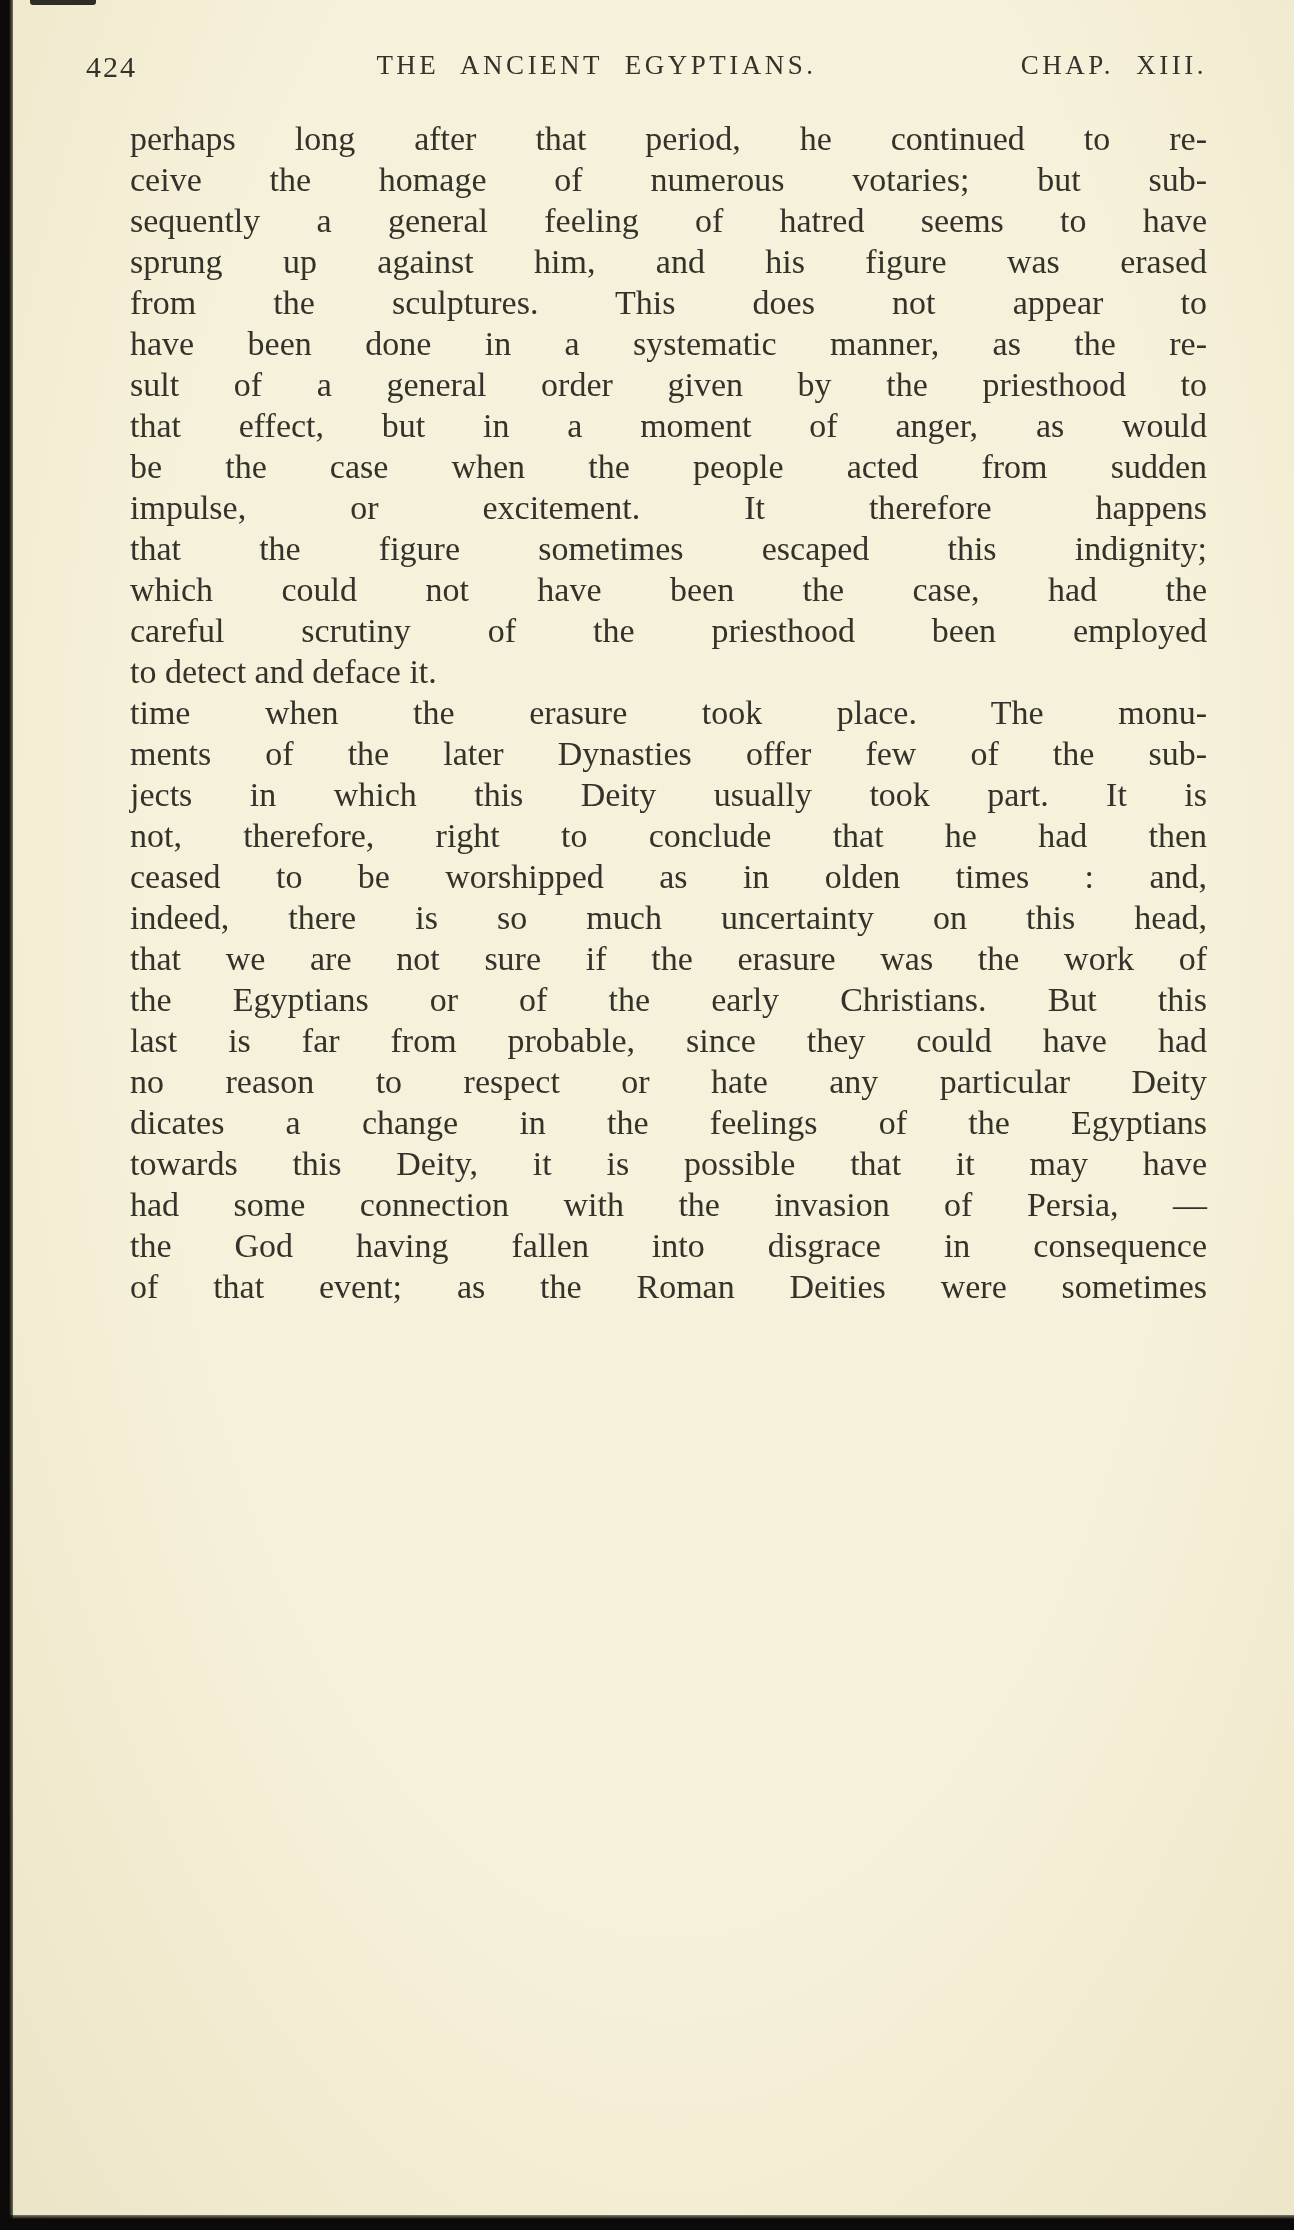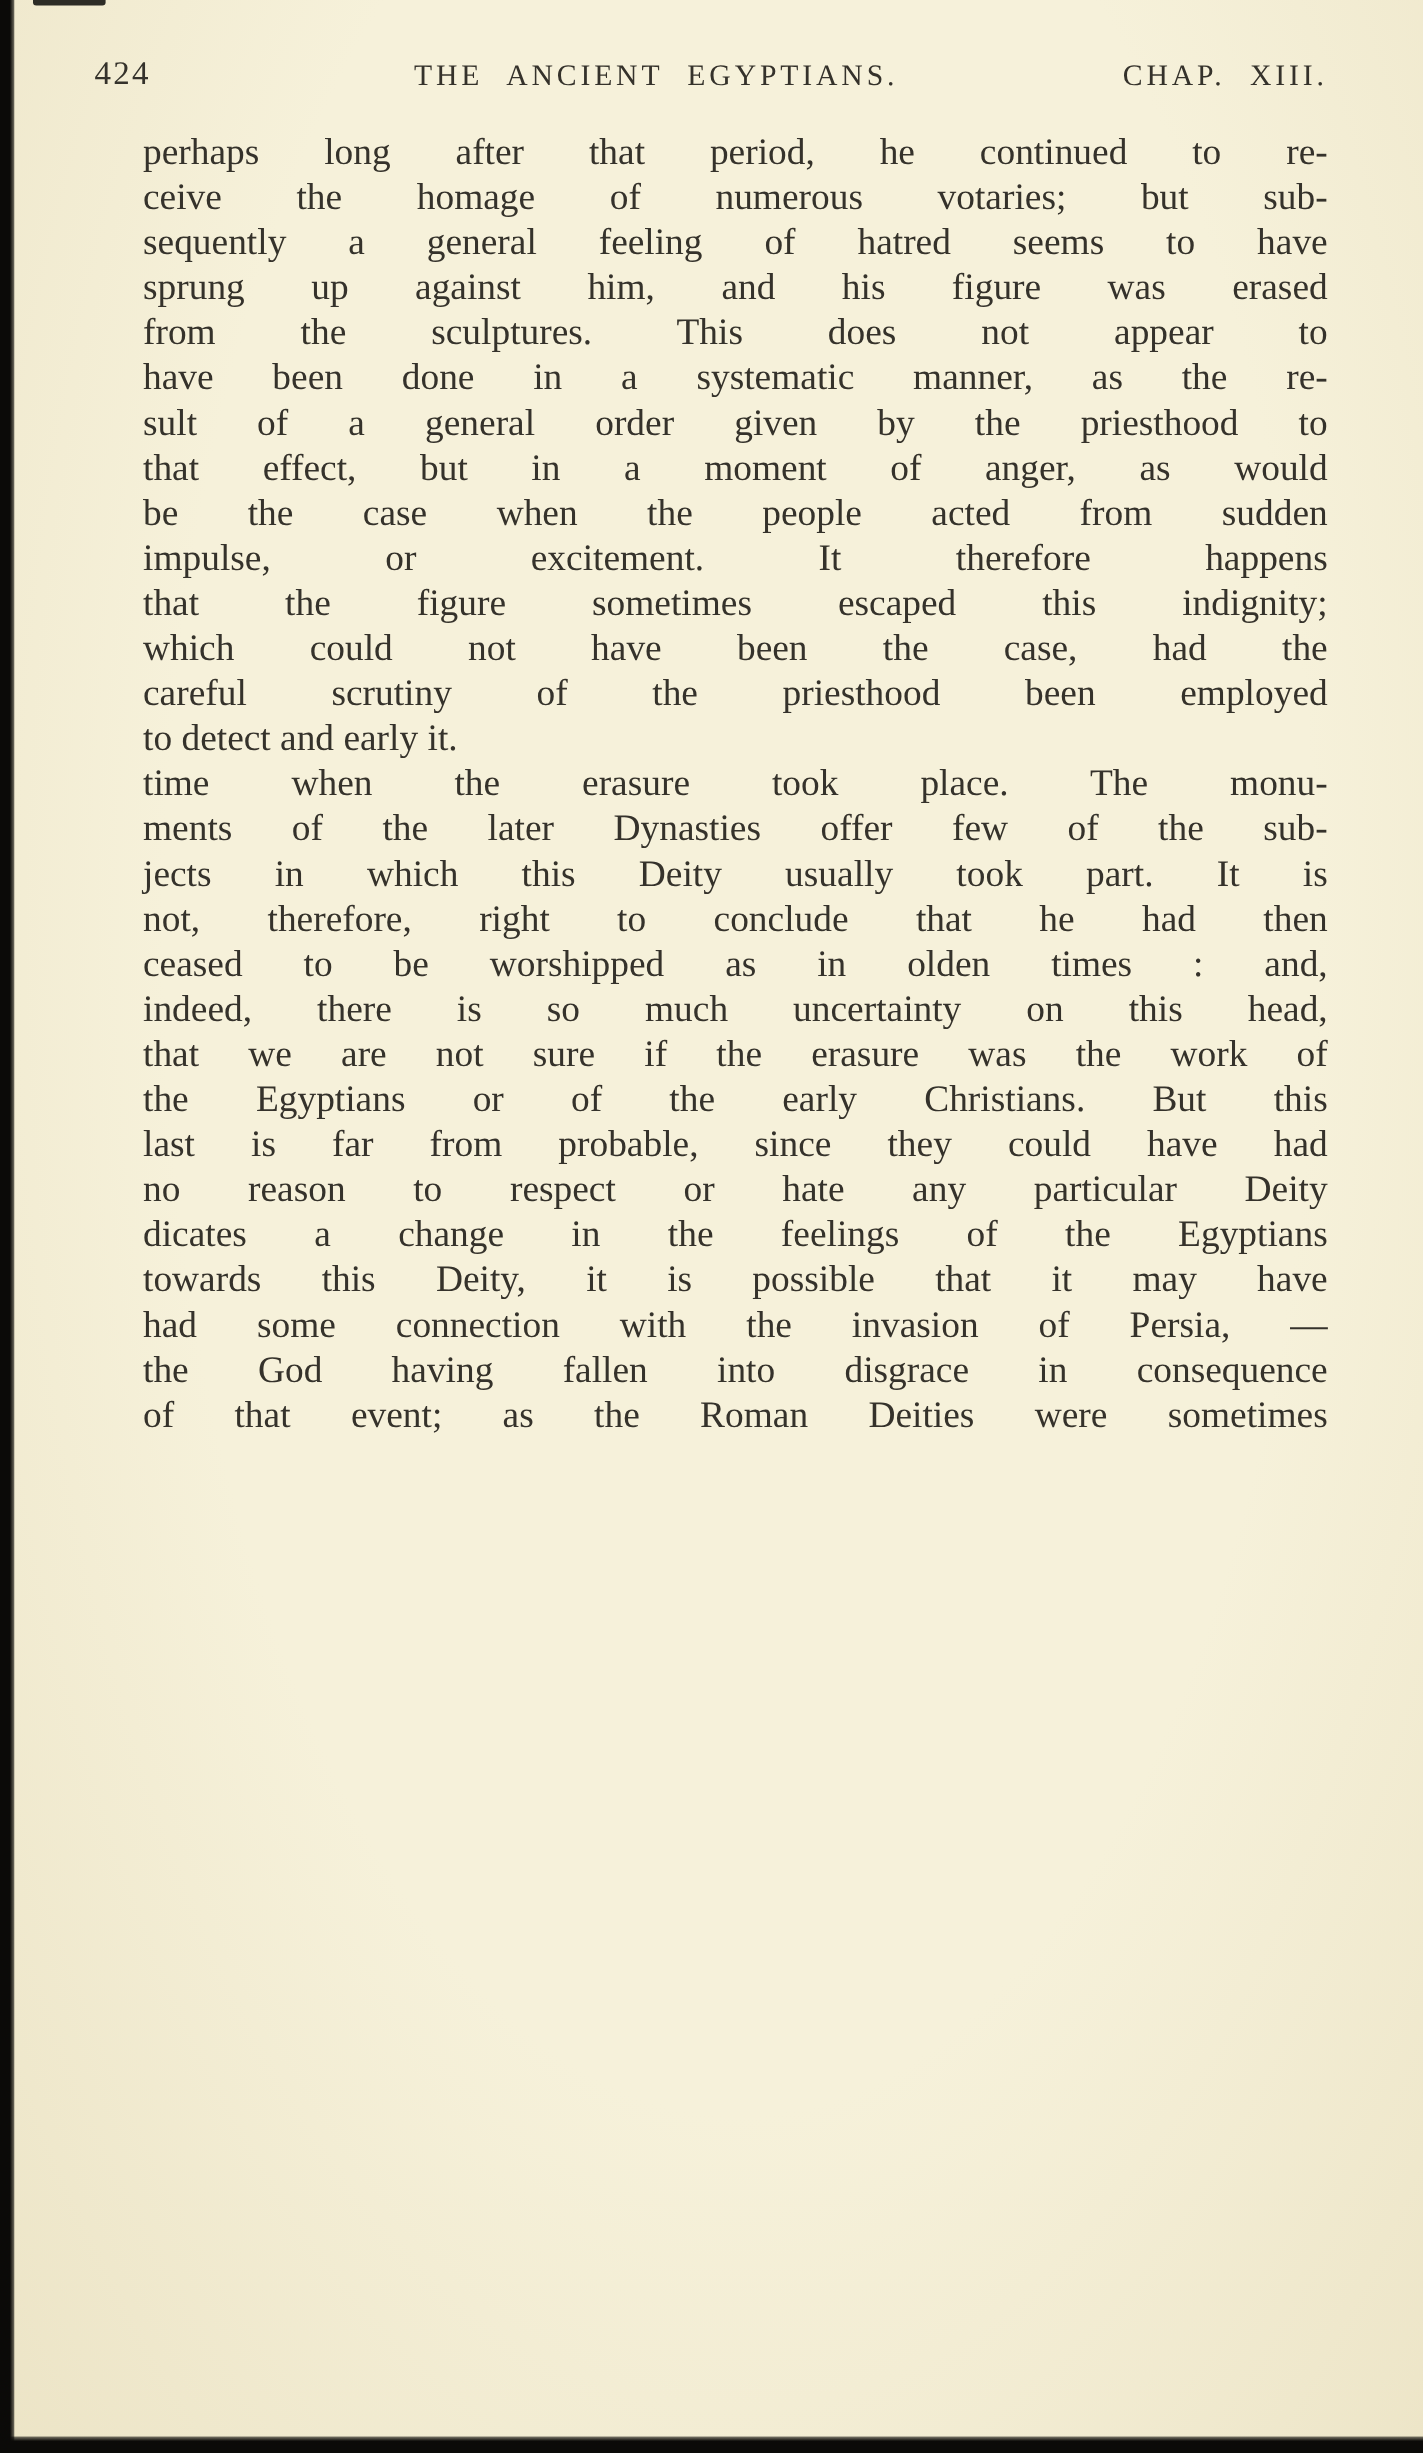--- a/index.html
+++ b/index.html
@@ -46,21 +46,21 @@
   }
   .content{
     position:absolute;
     left:86px;
     right:87px;
     top:0;
   }
   .header{
     margin-top:50px;
     display:flex;
-    align-items:flex-end;
+    align-items:flex-start;
     font-size:27px;
     letter-spacing:3.5px;
     word-spacing:12px;
   }
   .pagenum{
     font-size:30px;
     letter-spacing:2px;
     min-width:130px;
   }
   .running{
@@ -111,21 +111,21 @@
         <div class="line">sprung up against him, and his figure was erased</div>
         <div class="line">from the sculptures. This does not appear to</div>
         <div class="line">have been done in a systematic manner, as the re-</div>
         <div class="line">sult of a general order given by the priesthood to</div>
         <div class="line">that effect, but in a moment of anger, as would</div>
         <div class="line">be the case when the people acted from sudden</div>
         <div class="line">impulse, or excitement. It therefore happens</div>
         <div class="line">that the figure sometimes escaped this indignity;</div>
         <div class="line">which could not have been the case, had the</div>
         <div class="line">careful scrutiny of the priesthood been employed</div>
-        <div class="line last">to detect and early it.</div>
+        <div class="line last">to detect and deface it.</div>
         <div class="line">time when the erasure took place. The monu-</div>
         <div class="line">ments of the later Dynasties offer few of the sub-</div>
         <div class="line">jects in which this Deity usually took part. It is</div>
         <div class="line">not, therefore, right to conclude that he had then</div>
         <div class="line">ceased to be worshipped as in olden times : and,</div>
         <div class="line">indeed, there is so much uncertainty on this head,</div>
         <div class="line">that we are not sure if the erasure was the work of</div>
         <div class="line">the Egyptians or of the early Christians. But this</div>
         <div class="line">last is far from probable, since they could have had</div>
         <div class="line">no reason to respect or hate any particular Deity</div>

